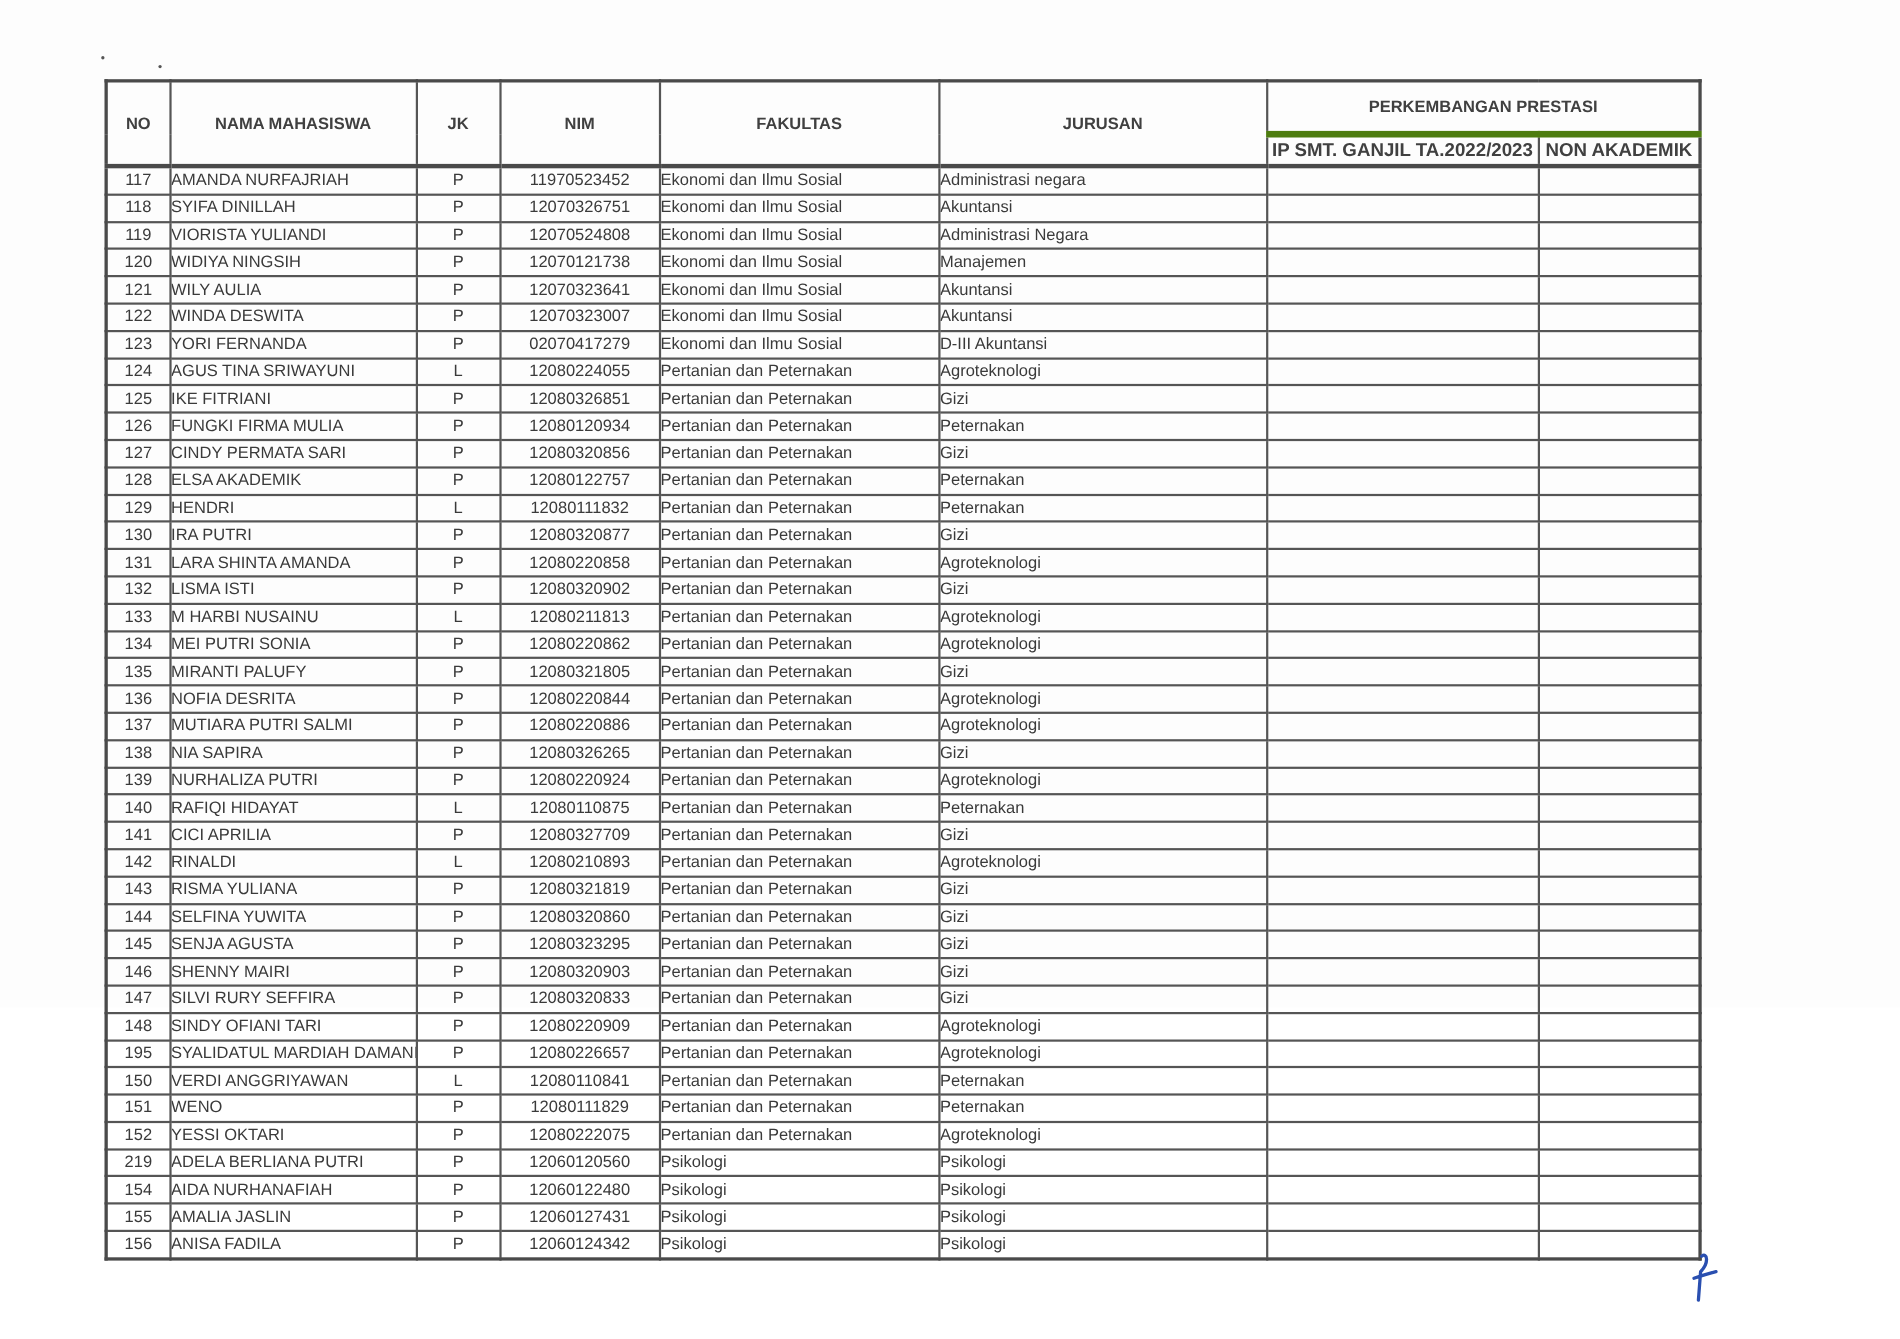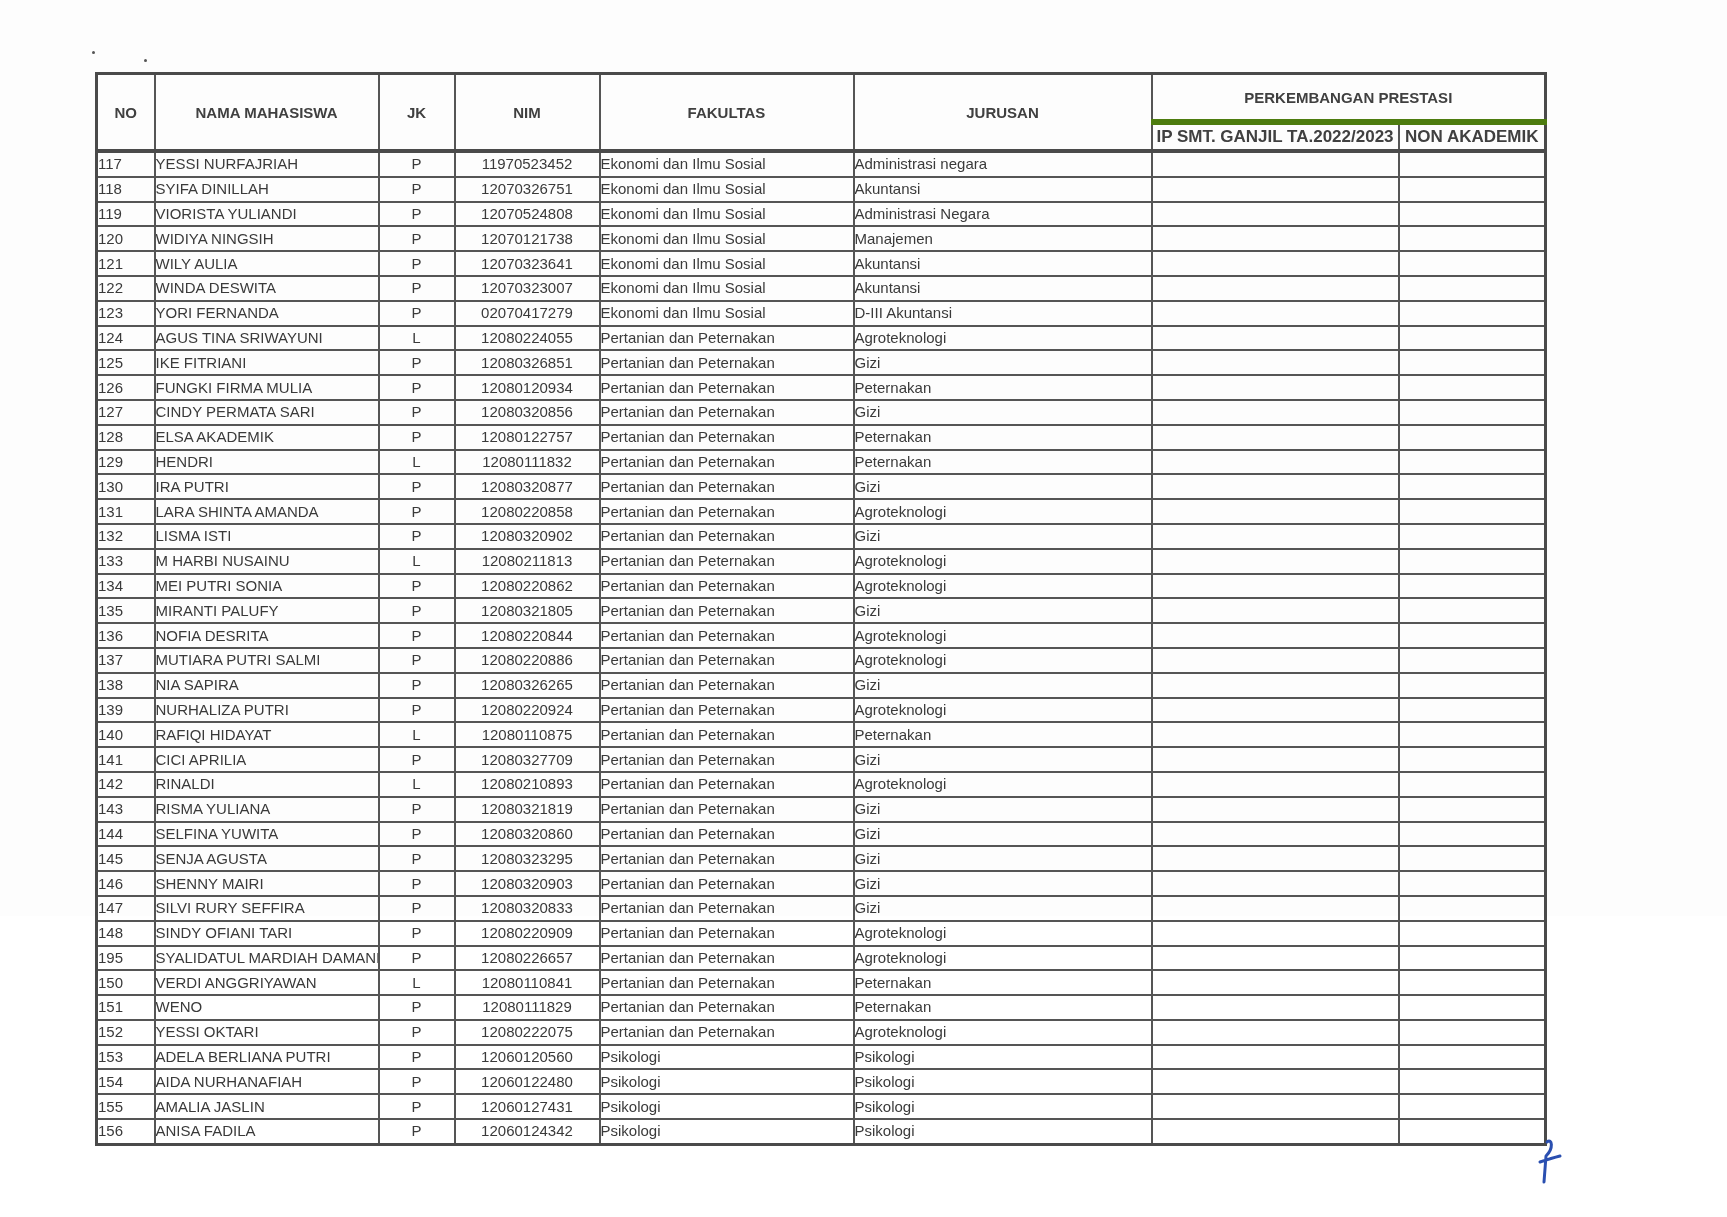--- a/index.html
+++ b/index.html
@@ -17,21 +17,21 @@
     border: 2px solid #555; padding: 0; overflow: hidden; white-space: nowrap;
   }
   table.sheet th {
     font-weight: bold; font-size: 15px; color: #404040; text-align: center;
     border-bottom: 4px solid #4a4a4a;
   }
   table.sheet th.h-top { height: 44px; border-bottom: 6px solid #4d7c0f; }
   table.sheet th.h-sub { height: 24px; font-size: 17px; }
   table.sheet th.rowspan { height: 72px; }
   table.sheet td { height: 22.8px; font-size: 15px; line-height: 22px; }
-  td.c-no { }
+  td.c-no { text-align: center; }
   td.c-name { text-align: left; padding-left: 2px; }
   td.c-jk { text-align: center; }
   td.c-nim { text-align: center; margin-left: 24px; }
   td.c-fak { text-align: left; padding-left: 3px; }
   td.c-jur { text-align: left; padding-left: 3px; }
   th.col-no, th.col-name, th.col-jk, th.col-nim, th.col-fak, th.col-jur { vertical-align: middle; }
   th.c-left-thick, td.c-left-thick { border-left: 3px solid #4a4a4a; }
   .signature { position: absolute; left: 1530px; top: 1138px; width: 34px; height: 50px; }
 </style>
 </head>
@@ -63,21 +63,21 @@
         <th class="h-top c-left-thick" colspan="2">PERKEMBANGAN PRESTASI</th>
       </tr>
       <tr>
         <th class="h-sub c-left-thick">IP SMT. GANJIL TA.2022/2023</th>
         <th class="h-sub c-left-thick">NON AKADEMIK</th>
       </tr>
     </thead>
     <tbody id="table-body">
         <tr>
           <td class="c-no">117</td>
-          <td class="c-name c-left-thick">YESSI NURFAJRIAH</td>
+          <td class="c-name c-left-thick">AMANDA NURFAJRIAH</td>
           <td class="c-jk c-left-thick">P</td>
           <td class="c-nim c-left-thick">11970523452</td>
           <td class="c-fak c-left-thick">Ekonomi dan Ilmu Sosial</td>
           <td class="c-jur c-left-thick">Administrasi negara</td>
           <td class="c-ip c-left-thick"></td>
           <td class="c-non c-left-thick"></td>
         </tr>
         <tr>
           <td class="c-no">118</td>
           <td class="c-name c-left-thick">SYIFA DINILLAH</td>
@@ -422,21 +422,21 @@
           <td class="c-no">152</td>
           <td class="c-name c-left-thick">YESSI OKTARI</td>
           <td class="c-jk c-left-thick">P</td>
           <td class="c-nim c-left-thick">12080222075</td>
           <td class="c-fak c-left-thick">Pertanian dan Peternakan</td>
           <td class="c-jur c-left-thick">Agroteknologi</td>
           <td class="c-ip c-left-thick"></td>
           <td class="c-non c-left-thick"></td>
         </tr>
         <tr>
-          <td class="c-no">153</td>
+          <td class="c-no">219</td>
           <td class="c-name c-left-thick">ADELA BERLIANA PUTRI</td>
           <td class="c-jk c-left-thick">P</td>
           <td class="c-nim c-left-thick">12060120560</td>
           <td class="c-fak c-left-thick">Psikologi</td>
           <td class="c-jur c-left-thick">Psikologi</td>
           <td class="c-ip c-left-thick"></td>
           <td class="c-non c-left-thick"></td>
         </tr>
         <tr>
           <td class="c-no">154</td>

